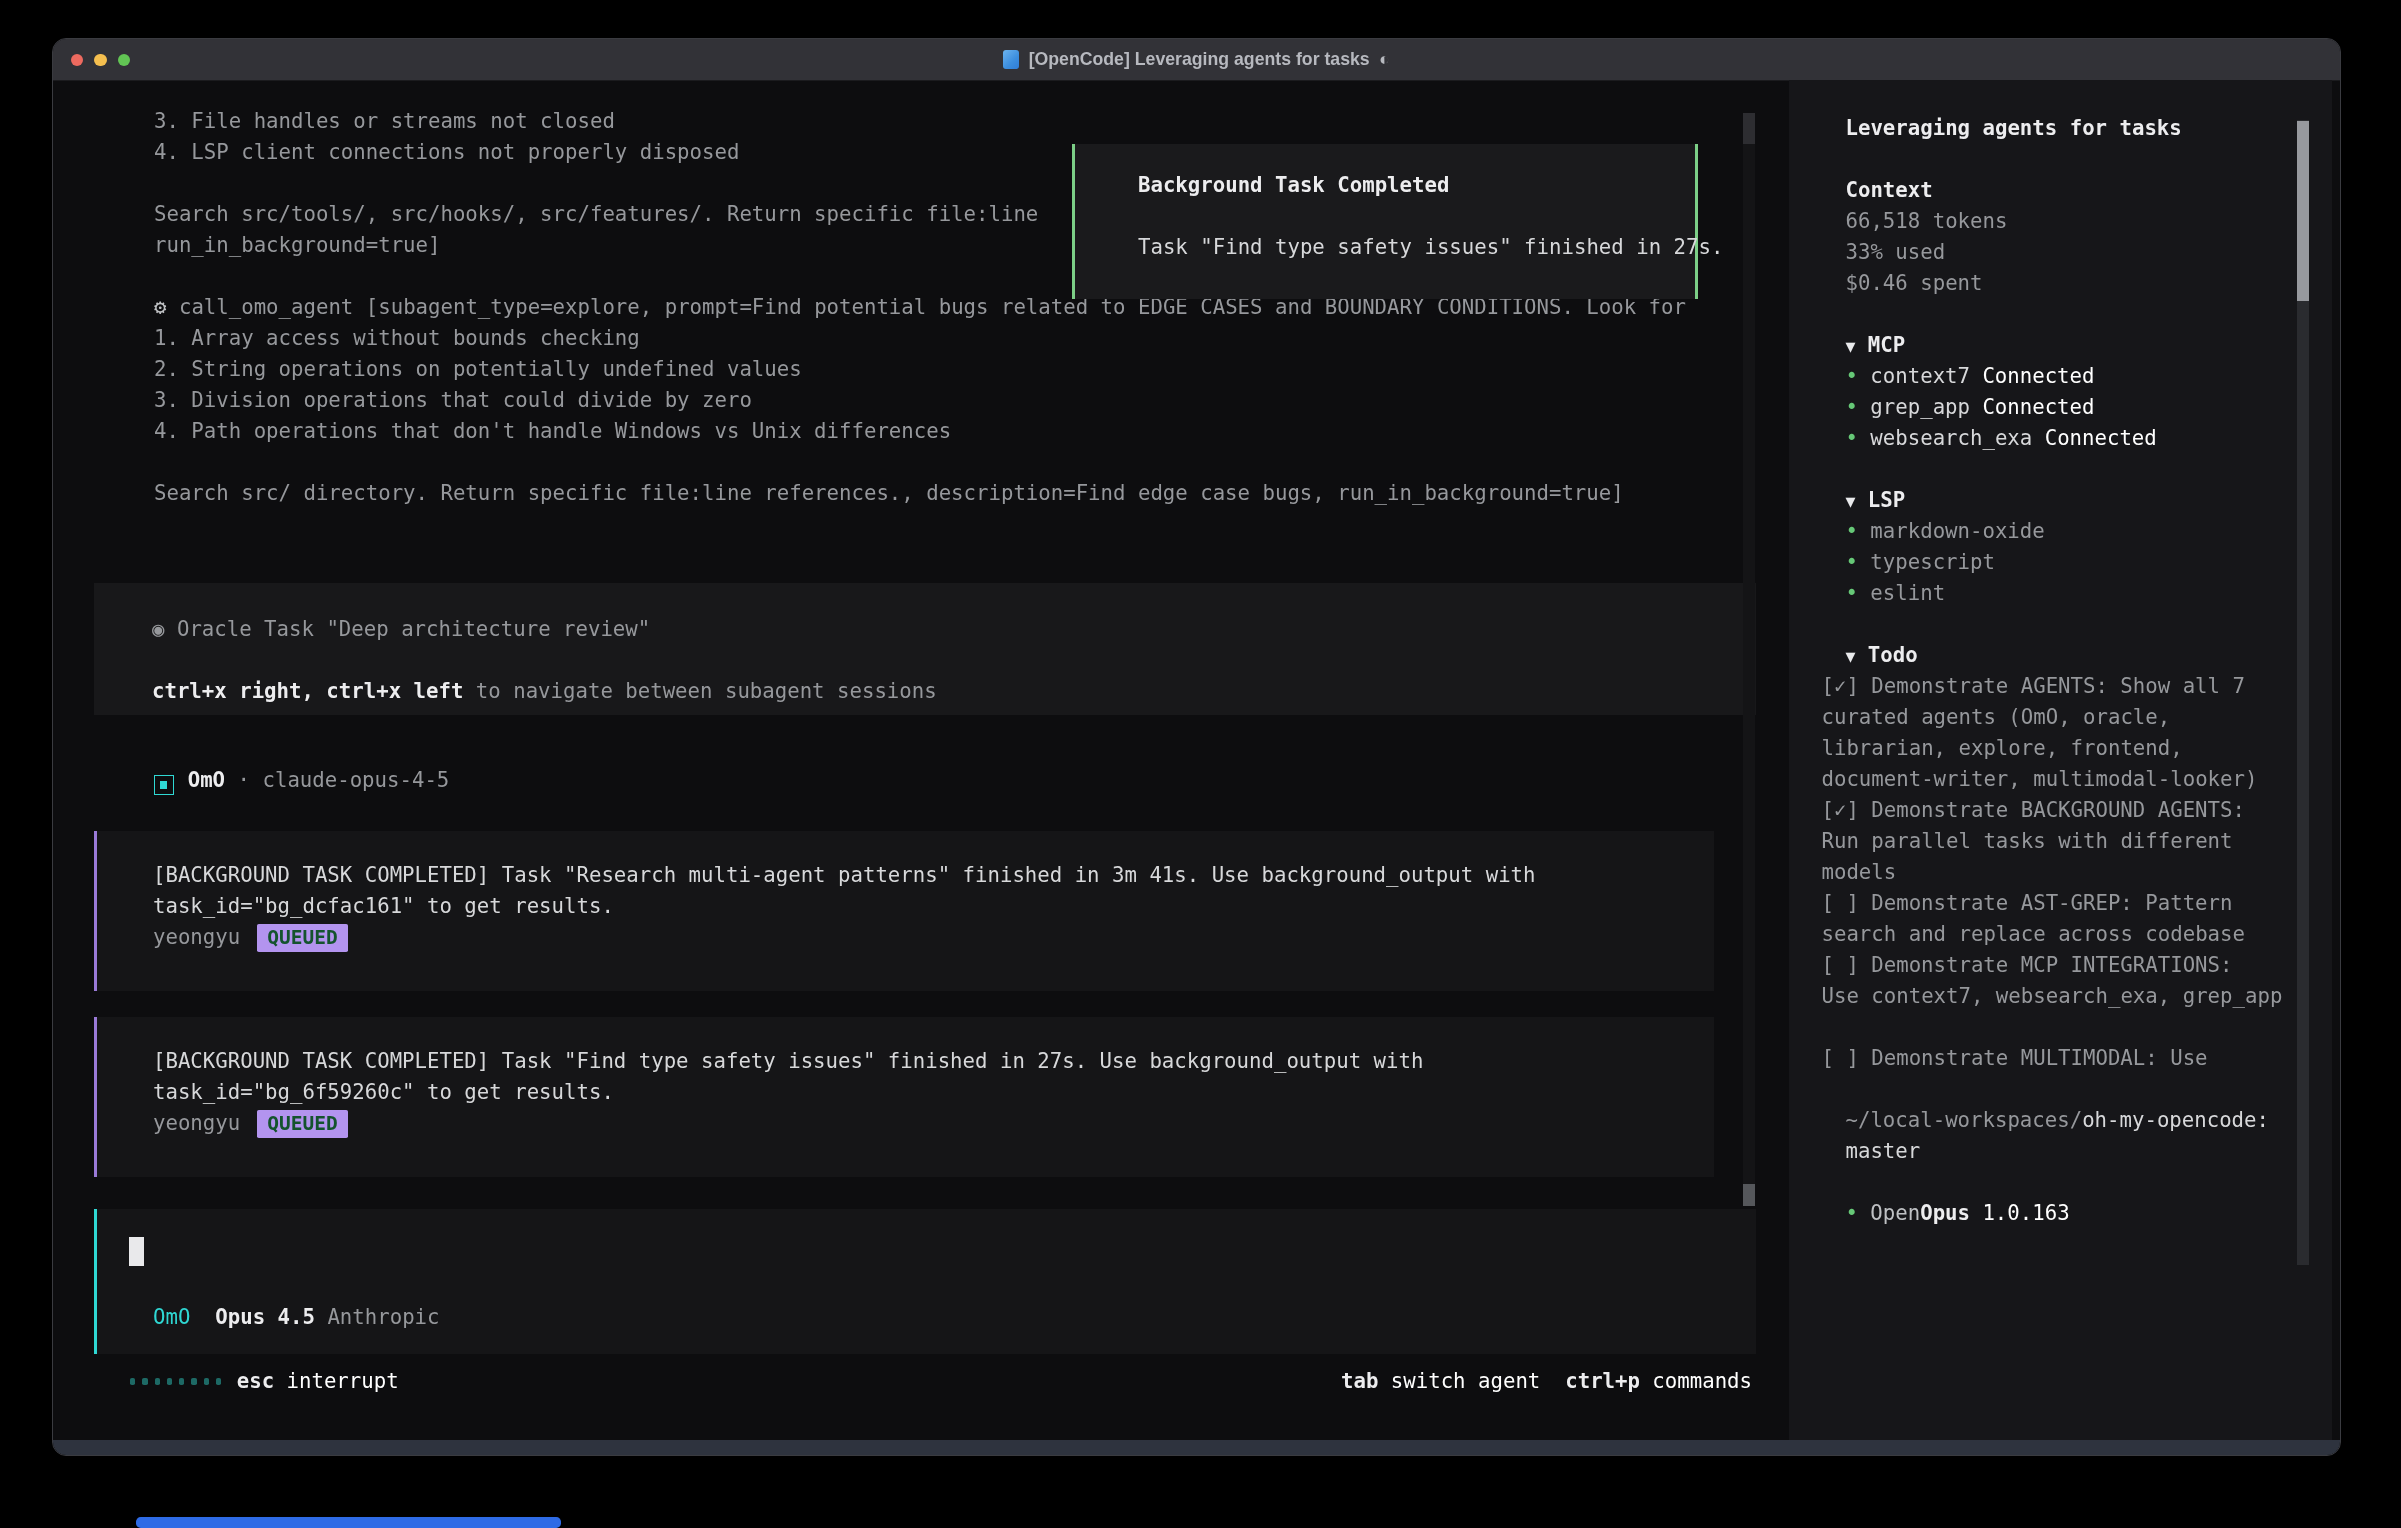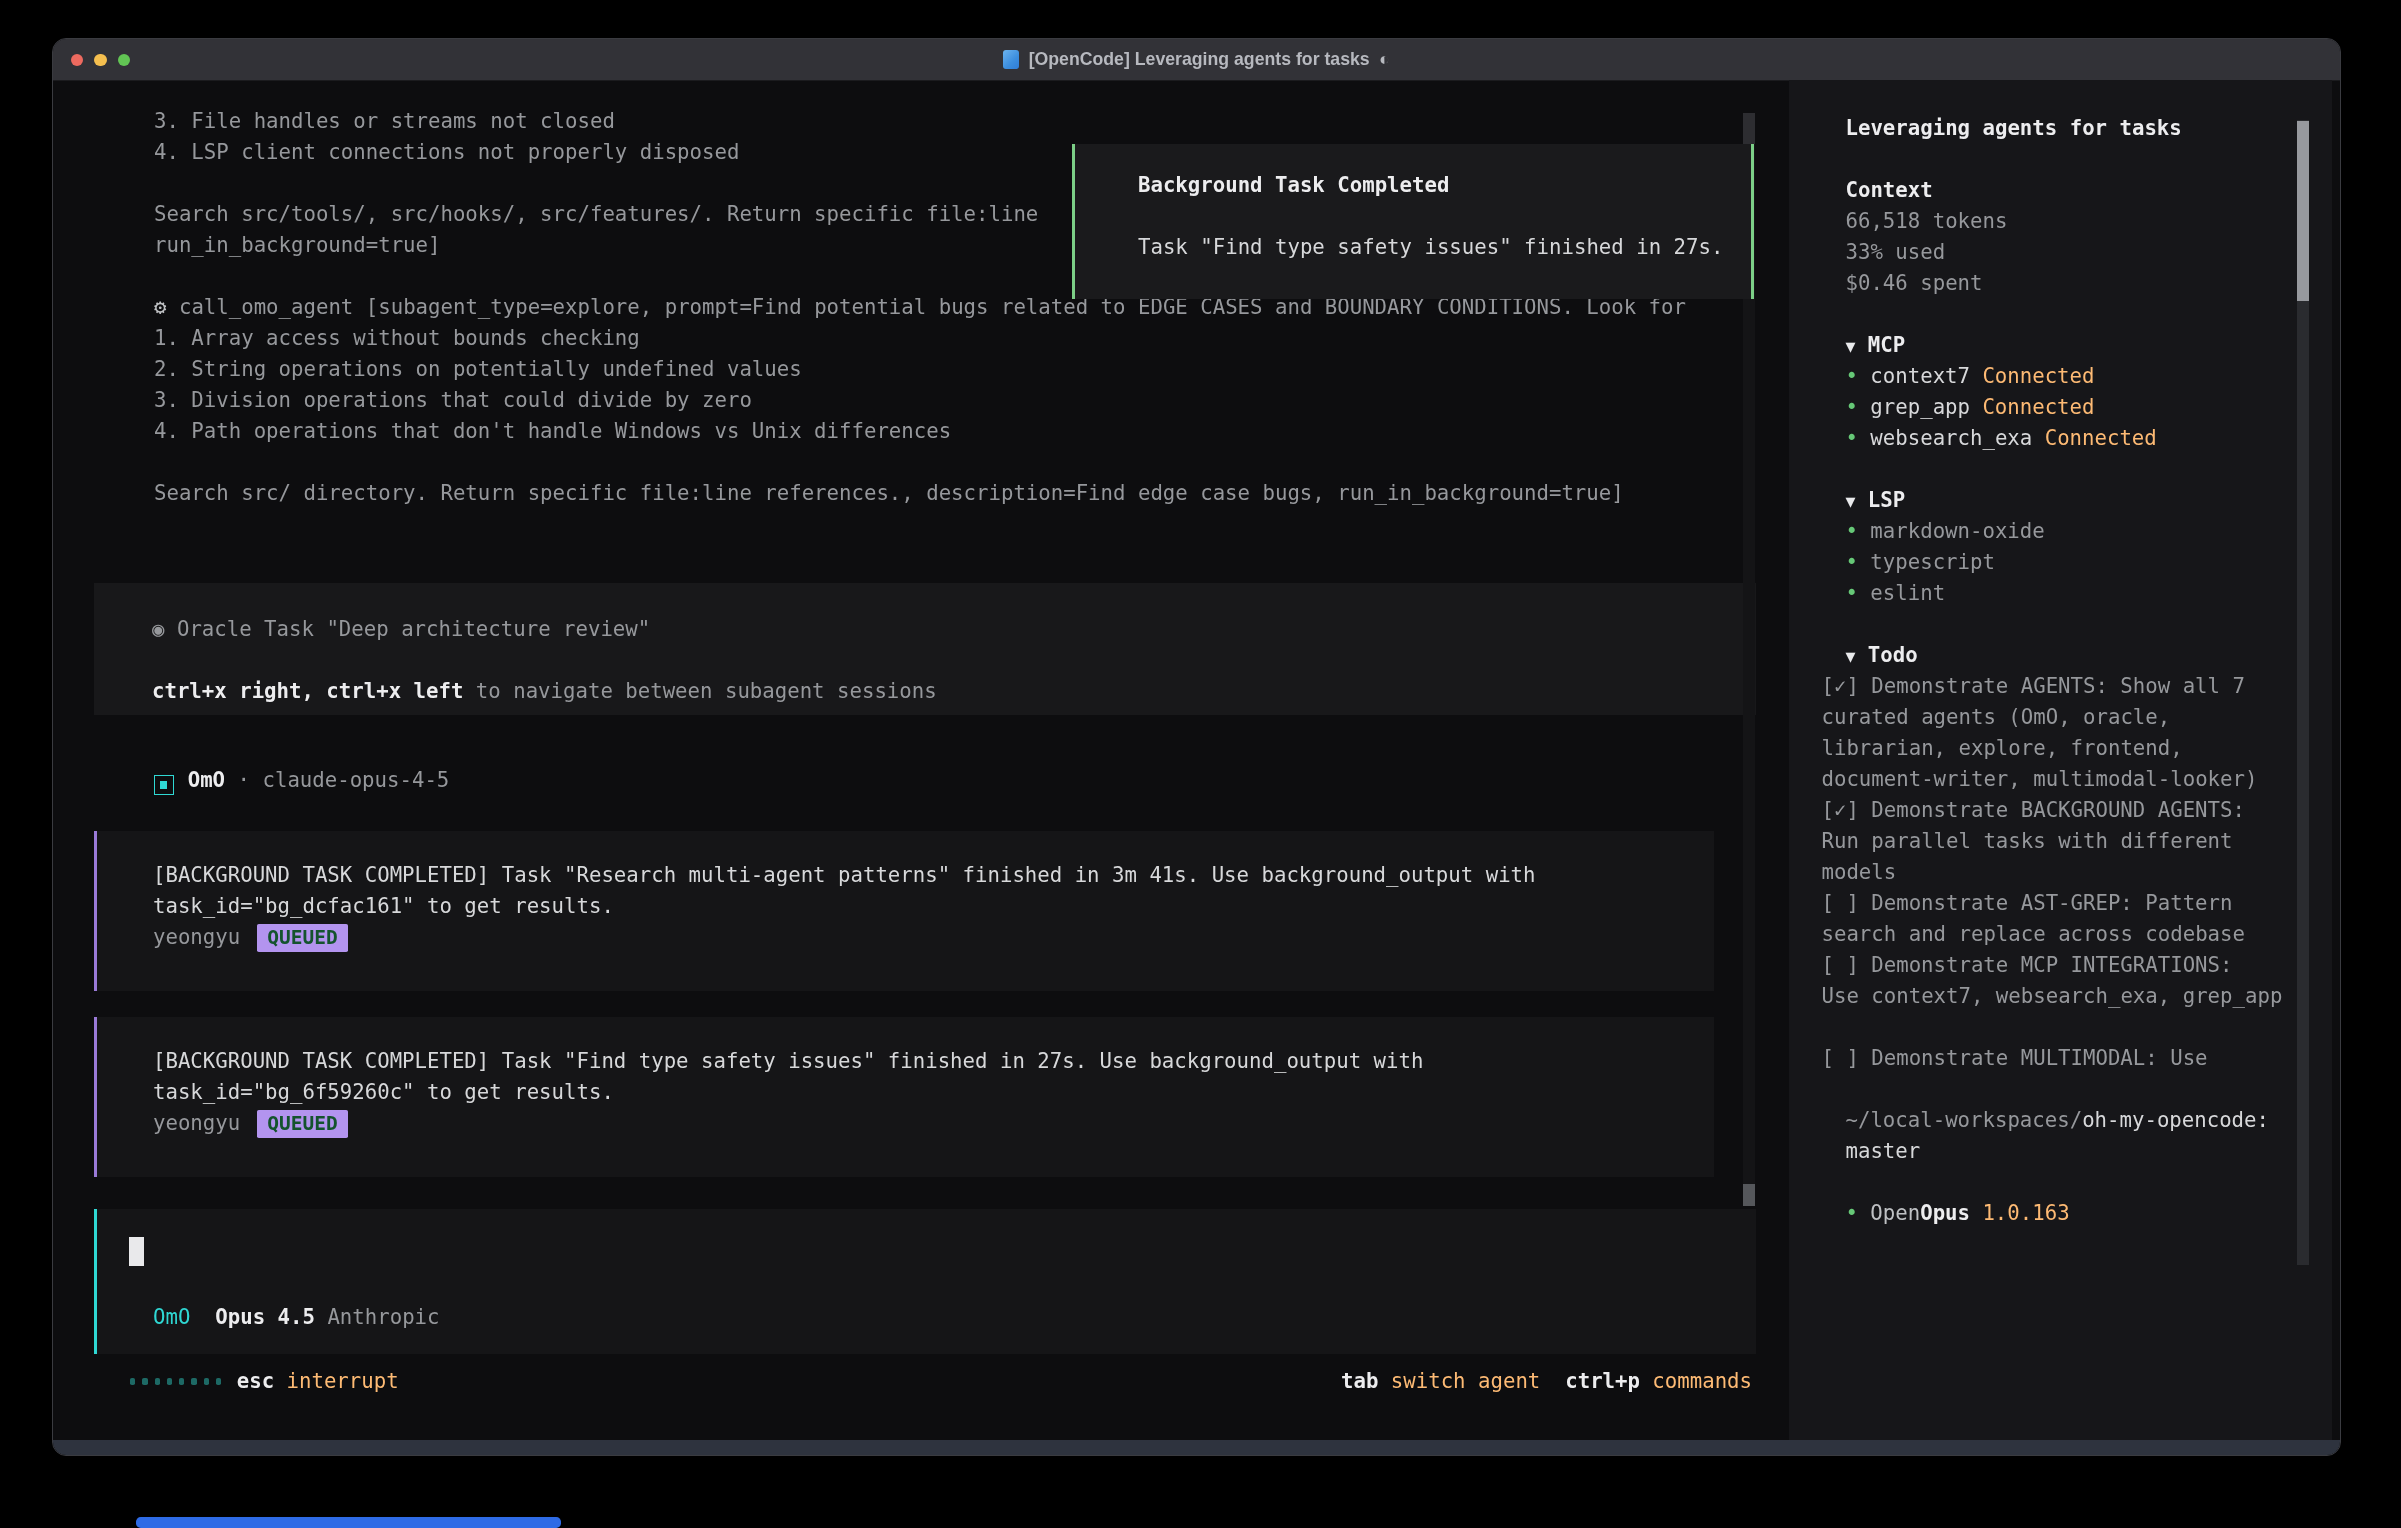--- a/index.html
+++ b/index.html
@@ -23,21 +23,21 @@
   .flow{position:absolute;}
   
   .panel{position:absolute;background:#18181a;box-sizing:border-box;}
   .msgpanel{position:absolute;background:#151517;border-left:3.5px solid #9a7ad8;box-sizing:border-box;}
   .badge{display:inline-block;background:#b394ef;color:#14532d;font-weight:bold;font-size:19.5px;
          line-height:28px;padding:0 10.6px;border-radius:1.8px;margin-left:16.5px;vertical-align:middle;}
   .omo-icon{display:inline-flex;width:17.7px;height:17.7px;border:1.8px solid #2fd8d4;align-items:center;justify-content:center;
             margin-right:14px;vertical-align:-2.4px;}
   .omo-icon i{display:block;width:7px;height:8.3px;background:#2fd8d4;}
   
-  .notif{position:absolute;left:1019px;top:105px;width:682px;height:155px;background:#1a1a1c;
+  .notif{position:absolute;left:1019px;top:105px;width:626px;height:155px;background:#1a1a1c;
          border-left:3px solid #7ccf87;border-right:3px solid #7ccf87;box-sizing:border-box;padding:26px 0 0 39px;}
   
   .inputbox{position:absolute;left:41px;top:1170px;width:1662px;height:145px;background:#151517;
             border-left:3.5px solid #2fd8d4;box-sizing:border-box;}
   .cursor{position:absolute;left:32px;top:28px;width:15.4px;height:29px;background:#e9e9eb;}
   
   .statusbar{position:absolute;left:77px;top:1327px;width:1622px;height:31px;display:flex;align-items:center;}
   .spinner{display:flex;gap:7px;margin-right:15.4px;}
   .spinner i{width:5.3px;height:7.7px;border-radius:1.8px;background:#1d6965;}
   .spacer{flex:1;}
@@ -46,21 +46,21 @@
   .m-thumb-top{position:absolute;left:1690px;top:74px;width:12.4px;height:31px;background:#2d2d31;}
   .m-thumb-bot{position:absolute;left:1690px;top:1145px;width:12.4px;height:22px;background:#55575b;}
   
   .sidebar{position:absolute;left:1736px;top:41px;width:543px;height:1361px;background:#161619;}
   .sb-inner{position:absolute;left:32.5px;top:33px;width:473px;font-size:20.7px;line-height:31px;}
   .sb-track{position:absolute;left:508px;top:40px;width:11.8px;height:1145px;background:#2a2b2f;}
   .sb-thumb{position:absolute;left:508px;top:41px;width:11.8px;height:180px;background:#97999e;}
   .bullet{color:#66c877;margin-right:12.4px;}
   .tri{color:#e9eaec;margin-right:12.4px;font-size:16.5px;}
   .hdr{color:#ededef;font-weight:bold;}
-  .status-lbl{color:#fdba74;margin-left:12.4px;}
+  .status-lbl{color:#ffffff;margin-left:12.4px;}
   .todo-item{white-space:pre-wrap;}
   .todo-check{margin-right:12.4px;}
   .gap-after{margin-bottom:31px;}
   
   .bottombar{position:absolute;left:0;right:0;bottom:0;height:15.4px;background:#2e333e;border-radius:0 0 13px 13px;}
   .dock-blue{position:absolute;left:136px;top:1517px;width:425px;height:10.6px;background:#2e6be6;border-radius:4.7px;}
   .keep{white-space:pre;}
 </style>
 </head>
 <body>

